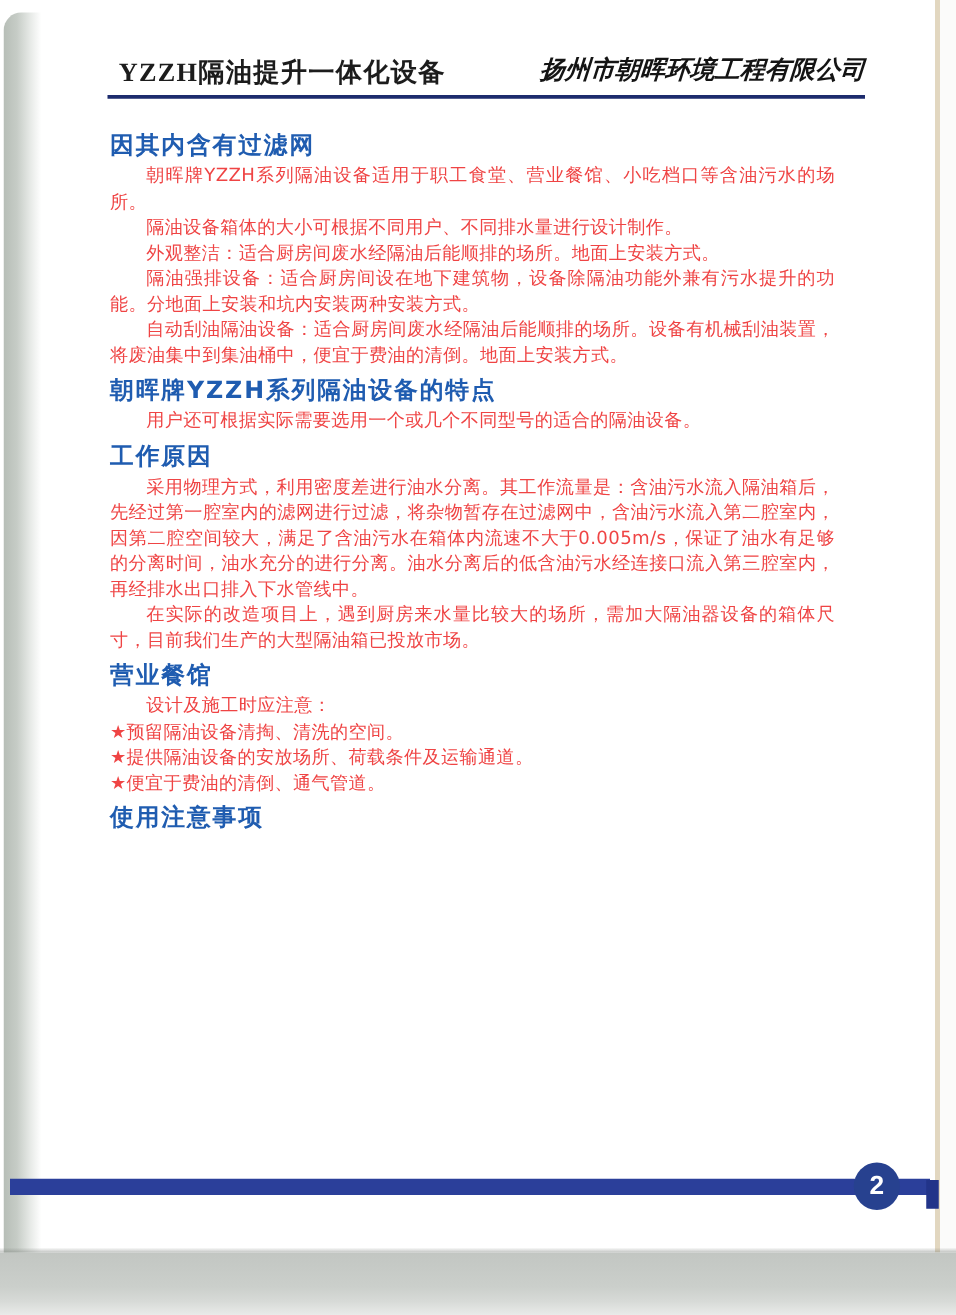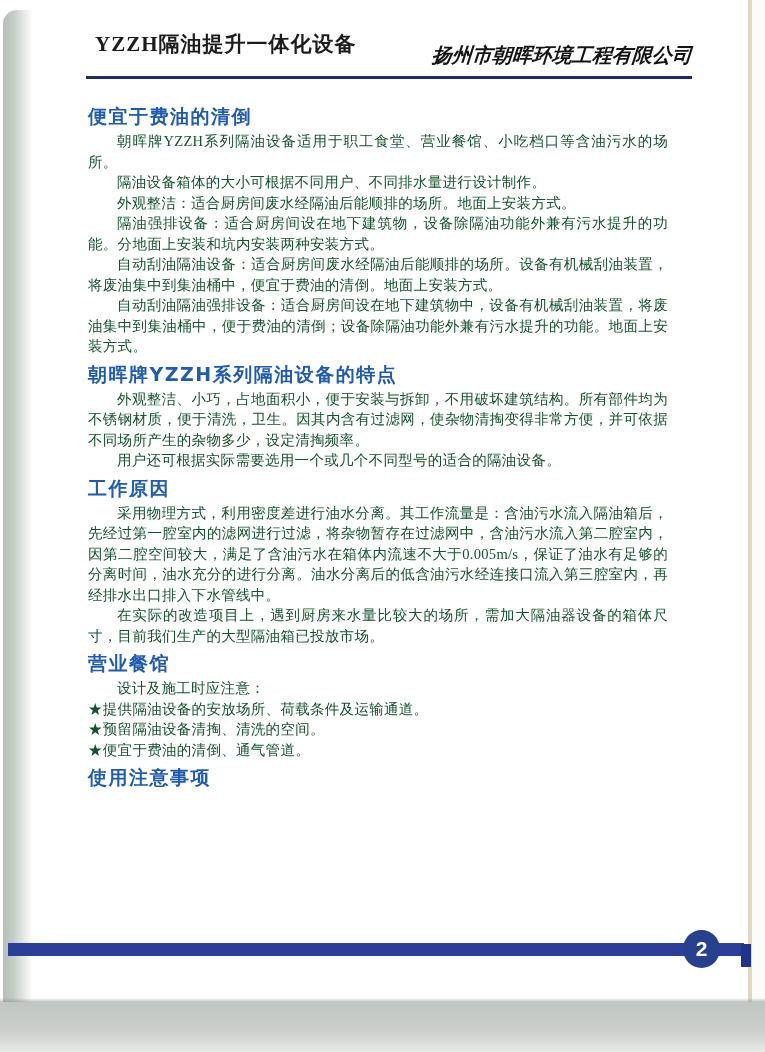--- a/index.html
+++ b/index.html
@@ -27,21 +27,21 @@
   .scan-right-edge {
     position: absolute; left: 748px; top: 0; width: 4px; height: 1002px;
     background: #e2d7c0;
   }
   .scan-right-margin {
     position: absolute; left: 752px; top: 0; width: 13px; height: 1002px;
     background: #fbfbfa;
   }
   
   .doc-title {
-    position: absolute; left: 95px; top: 30px; width: 330px;
+    position: absolute; left: 95px; top: 44px; width: 330px;
     font-family: "Liberation Serif", serif;
     font-size: 21px; font-weight: bold; color: #1c1c1c;
     letter-spacing: 1px; white-space: nowrap;
   }
   .company-name {
     position: absolute; left: 420px; top: 42px; width: 272px;
     font-family: "Liberation Serif", serif;
     font-size: 20px; font-weight: bold; font-style: italic; color: #141414;
     text-align: right; white-space: nowrap; transform: skewX(-4deg);
   }
@@ -55,21 +55,21 @@
     color: #353535;
   }
   .section-heading {
     font-size: 19px; line-height: 24px; font-weight: bold;
     color: #1f5cb0; letter-spacing: 1.5px;
     margin: 5px 0 3px 0;
   }
   .section:first-child .section-heading { margin-top: 0; }
   .para {
     font-size: 14.5px; line-height: 20.5px; margin: 0;
-    text-align: justify; letter-spacing: 0.3px; color: #14532d; font-family: Liberation Serif, serif;
+    text-align: justify; letter-spacing: 0.3px; color: #ef4444;
   }
   .para.indent { text-indent: 2em; }
   
   .footer-bar {
     position: absolute; left: 8px; top: 943px; width: 736px; height: 13px;
     background: #2b3f9a;
   }
   .footer-notch {
     position: absolute; left: 741px; top: 944px; width: 10px; height: 23px;
     background: #223489;
@@ -94,46 +94,44 @@
 <div class="scan-bottom-shadow"></div>
 <div class="scan-bottom-band"></div>
 
 <div class="doc-title">YZZH隔油提升一体化设备</div>
 <div class="company-name">扬州市朝晖环境工程有限公司</div>
 <div class="header-rule"></div>
 
 <div class="content">
 
   <div class="section">
-    <div class="section-heading">便宜于费油的清倒</div>
+    <div class="section-heading">因其内含有过滤网</div>
     <p class="para indent">朝晖牌YZZH系列隔油设备适用于职工食堂、营业餐馆、小吃档口等含油污水的场所。</p>
     <p class="para indent">隔油设备箱体的大小可根据不同用户、不同排水量进行设计制作。</p>
     <p class="para indent">外观整洁：适合厨房间废水经隔油后能顺排的场所。地面上安装方式。</p>
     <p class="para indent">隔油强排设备：适合厨房间设在地下建筑物，设备除隔油功能外兼有污水提升的功能。分地面上安装和坑内安装两种安装方式。</p>
     <p class="para indent">自动刮油隔油设备：适合厨房间废水经隔油后能顺排的场所。设备有机械刮油装置，将废油集中到集油桶中，便宜于费油的清倒。地面上安装方式。</p>
-    <p class="para indent">自动刮油隔油强排设备：适合厨房间设在地下建筑物中，设备有机械刮油装置，将废油集中到集油桶中，便于费油的清倒；设备除隔油功能外兼有污水提升的功能。地面上安装方式。</p>
   </div>
 
   <div class="section">
     <div class="section-heading">朝晖牌YZZH系列隔油设备的特点</div>
-    <p class="para indent">外观整洁、小巧，占地面积小，便于安装与拆卸，不用破坏建筑结构。所有部件均为不锈钢材质，便于清洗，卫生。因其内含有过滤网，使杂物清掏变得非常方便，并可依据不同场所产生的杂物多少，设定清掏频率。</p>
     <p class="para indent">用户还可根据实际需要选用一个或几个不同型号的适合的隔油设备。</p>
   </div>
 
   <div class="section">
     <div class="section-heading">工作原因</div>
     <p class="para indent">采用物理方式，利用密度差进行油水分离。其工作流量是：含油污水流入隔油箱后，先经过第一腔室内的滤网进行过滤，将杂物暂存在过滤网中，含油污水流入第二腔室内，因第二腔空间较大，满足了含油污水在箱体内流速不大于0.005m/s，保证了油水有足够的分离时间，油水充分的进行分离。油水分离后的低含油污水经连接口流入第三腔室内，再经排水出口排入下水管线中。</p>
     <p class="para indent">在实际的改造项目上，遇到厨房来水量比较大的场所，需加大隔油器设备的箱体尺寸，目前我们生产的大型隔油箱已投放市场。</p>
   </div>
 
   <div class="section">
     <div class="section-heading">营业餐馆</div>
     <p class="para indent">设计及施工时应注意：</p>
+    <p class="para">★预留隔油设备清掏、清洗的空间。</p>
     <p class="para">★提供隔油设备的安放场所、荷载条件及运输通道。</p>
-    <p class="para">★预留隔油设备清掏、清洗的空间。</p>
     <p class="para">★便宜于费油的清倒、通气管道。</p>
   </div>
 
   <div class="section">
     <div class="section-heading">使用注意事项</div>
   </div>
 
 </div>
 
 <div class="footer-bar"></div>

